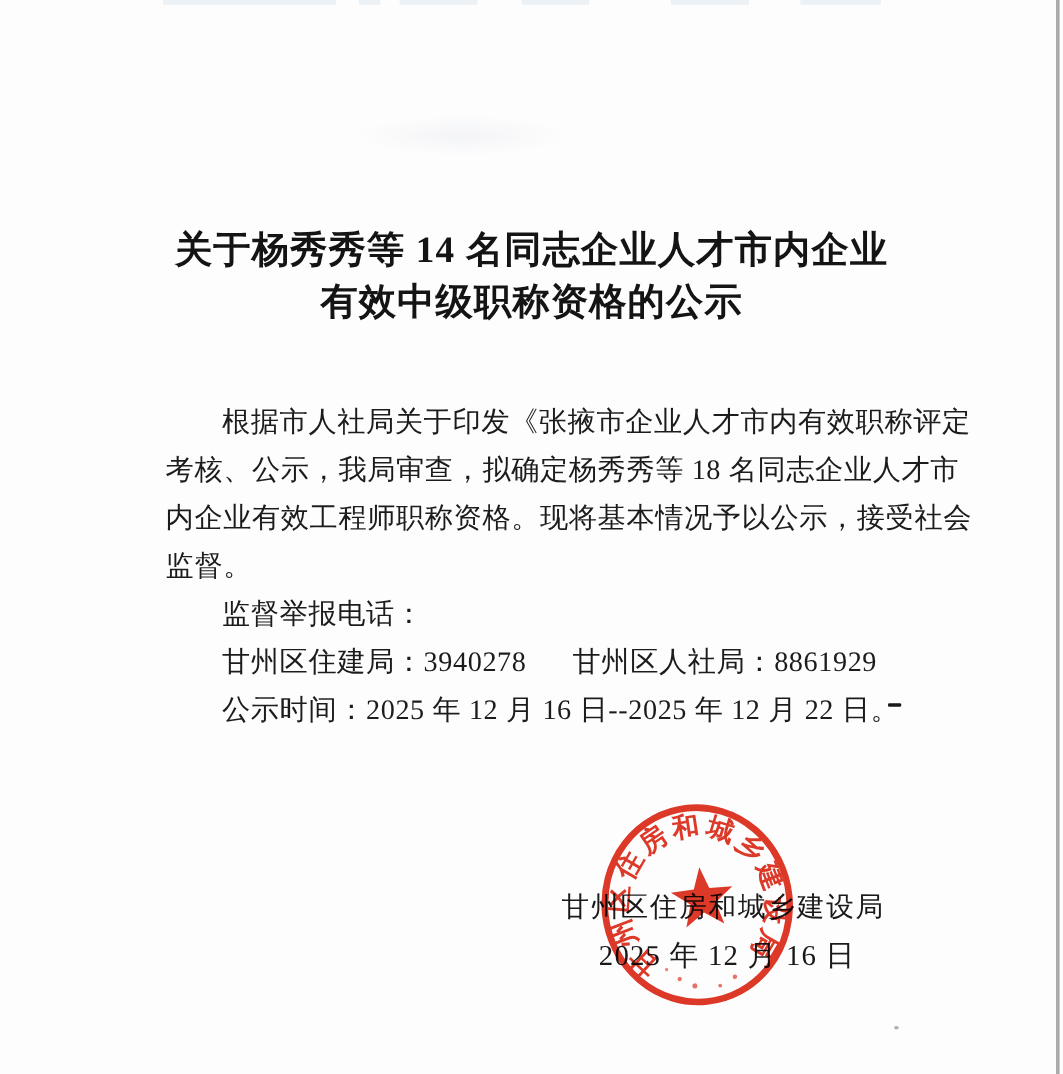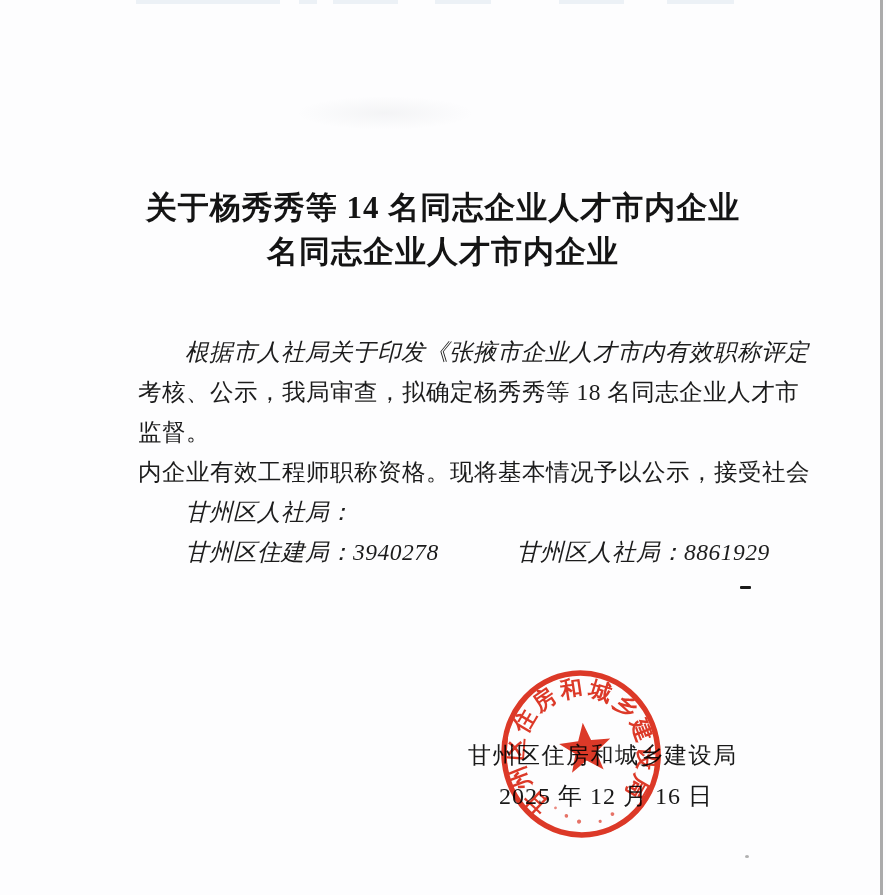--- a/index.html
+++ b/index.html
@@ -22,22 +22,22 @@
   .title-block{
     position:absolute;top:186px;left:0;width:886px;
     text-align:center;font-weight:bold;font-size:31px;line-height:44px;
     letter-spacing:1px;color:#141414;
   }
   .body-block{
     position:absolute;left:138px;top:332px;width:662px;
     font-size:23.5px;line-height:40px;letter-spacing:.5px;color:#1c1c1c;
   }
   .body-line{white-space:nowrap;}
-  .indent{text-indent:47px;font-style:italic;}
-  .gap2{margin-left:71px;}
+  .indent{text-indent:47px;}
+  .gap2{margin-left:32px;}
 
   .sig-org{
     position:absolute;left:468px;top:740px;
     font-size:23px;letter-spacing:1.5px;white-space:nowrap;color:#191919;
   }
   .sig-date{
     position:absolute;left:499px;top:780px;
     font-size:24px;letter-spacing:1px;white-space:nowrap;color:#191919;
   }
 
@@ -59,33 +59,34 @@
   <div class="top-strip" style="left:299px;width:18px;"></div>
   <div class="top-strip" style="left:333px;width:65px;"></div>
   <div class="top-strip" style="left:435px;width:56px;"></div>
   <div class="top-strip" style="left:559px;width:65px;"></div>
   <div class="top-strip" style="left:667px;width:67px;"></div>
   <div class="smudge"></div>
   <div class="edge-line"></div>
 
   <div class="title-block">
     <div>关于杨秀秀等 14 名同志企业人才市内企业</div>
-    <div>名同志企业人才市内企业</div>
+    <div>有效中级职称资格的公示</div>
   </div>
 
   <div class="body-block">
     <div class="body-line indent">根据市人社局关于印发《张掖市企业人才市内有效职称评定</div>
     <div class="body-line">考核、公示，我局审查，拟确定杨秀秀等 18 名同志企业人才市</div>
+    <div class="body-line">内企业有效工程师职称资格。现将基本情况予以公示，接受社会</div>
     <div class="body-line">监督。</div>
-    <div class="body-line">内企业有效工程师职称资格。现将基本情况予以公示，接受社会</div>
-    <div class="body-line indent">甘州区人社局：</div>
+    <div class="body-line indent">监督举报电话：</div>
     <div class="body-line indent">
       <span>甘州区住建局：3940278</span>
       <span class="gap2">甘州区人社局：8861929</span>
     </div>
+    <div class="body-line indent">公示时间：2025 年 12 月 16 日--2025 年 12 月 22 日。</div>
   </div>
 
   <div class="sig-org">甘州区住房和城乡建设局</div>
   <div class="sig-date">2025 年 12 月 16 日</div>
 
   <svg class="seal" viewBox="0 0 166 176">
     <ellipse cx="83" cy="88" rx="77" ry="81" fill="none" stroke="#dc2a17" stroke-width="5.5"></ellipse>
     <ellipse cx="83" cy="88" rx="77" ry="81" fill="none" stroke="#dc2a17" stroke-width="2" opacity=".35" transform="translate(1.5,1)"></ellipse>
     <defs>
       <path id="arcPath" d="M 47.3 133.7 A 58 58 0 1 1 118.7 133.7" fill="none"></path>

